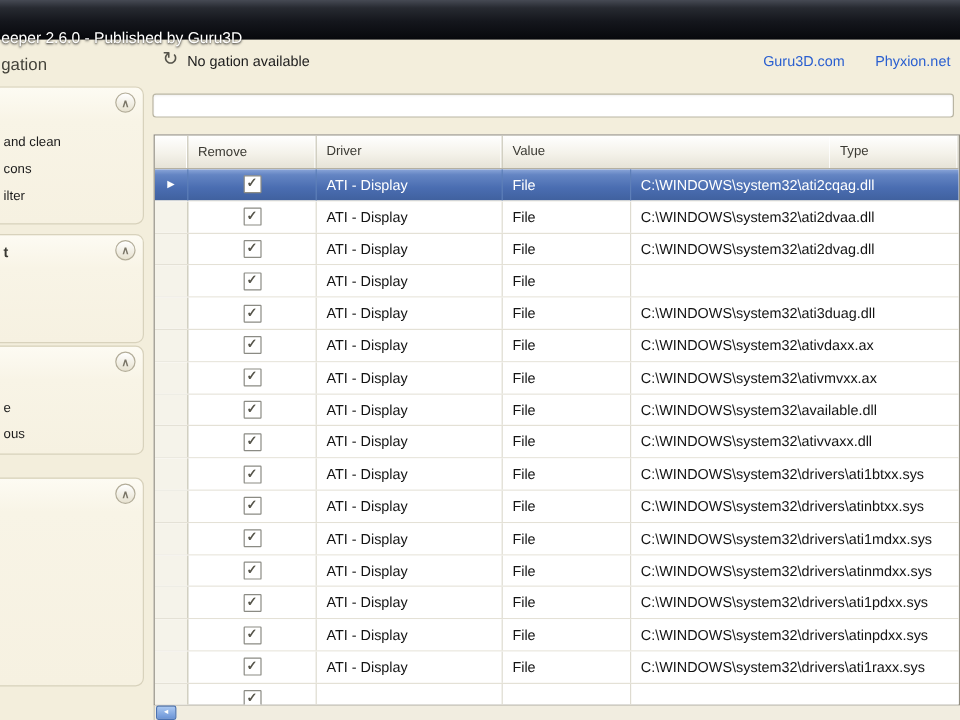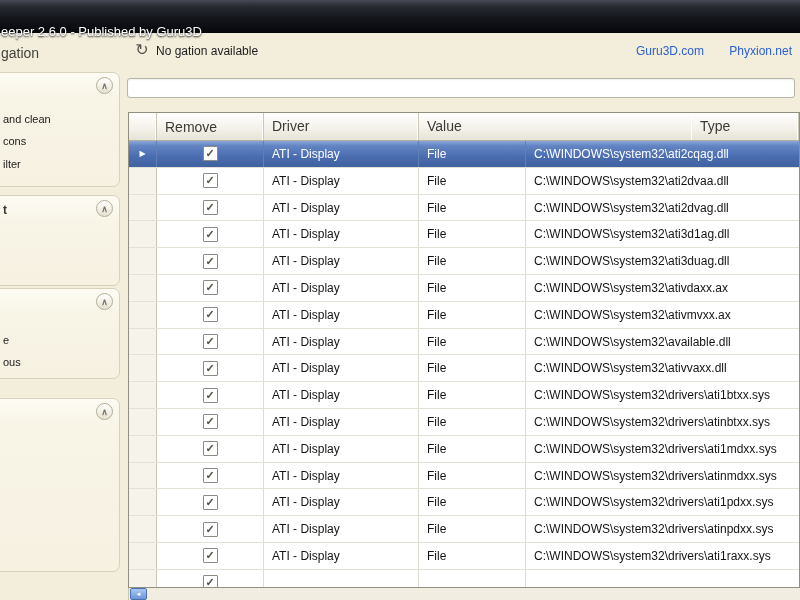--- a/index.html
+++ b/index.html
@@ -58,21 +58,21 @@
   .grid{
     position:absolute;left:128px;top:112px;width:672px;height:476px;
     border:1px solid #928e81;background:#ffffff;box-sizing:border-box;overflow:hidden;
   }
   .ghead{
     display:flex;height:27px;
     background:linear-gradient(180deg,#ffffff 0%,#f4f2ea 55%,#e6e3d7 100%);
     border-bottom:1px solid #b4b0a2;
   }
   .ghead .cell{
-    font-size:14px;color:#3b3a33;line-height:26px;padding-left:8px;box-sizing:border-box;
+    font-size:11px;color:#3b3a33;line-height:26px;padding-left:8px;box-sizing:border-box;
     border-right:1px solid #cac7b9;box-shadow:inset -1px 0 0 #ffffff;
   }
   .grows{height:449px;overflow:hidden;}
   .grow{display:flex;height:26.8px;background:#ffffff;border-bottom:1px solid #e4e1d6;box-sizing:border-box;}
   .grow .cell{
     font-size:12px;color:#141414;line-height:26px;padding-left:8px;box-sizing:border-box;
     border-right:1px solid #dedbd0;white-space:nowrap;overflow:hidden;
   }
   .c-sel{width:28px;flex:0 0 28px;padding-left:0 !important;}
   .c-chk{width:107px;flex:0 0 107px;padding-left:0 !important;display:flex;align-items:center;justify-content:center;}
@@ -190,21 +190,20 @@
       </div>
       <div class="grow">
         <div class="cell c-sel"></div>
         <div class="cell c-chk">
           <span class="checkbox">
             <span class="tick">✓</span>
           </span>
         </div>
         <div class="cell c-drv">ATI - Display</div>
         <div class="cell c-typ">File</div>
-        <div class="cell c-val">C:\WINDOWS\system32\ati3d1ag.dll</div>
       </div>
       <div class="grow">
         <div class="cell c-sel"></div>
         <div class="cell c-chk">
           <span class="checkbox">
             <span class="tick">✓</span>
           </span>
         </div>
         <div class="cell c-drv">ATI - Display</div>
         <div class="cell c-typ">File</div>

